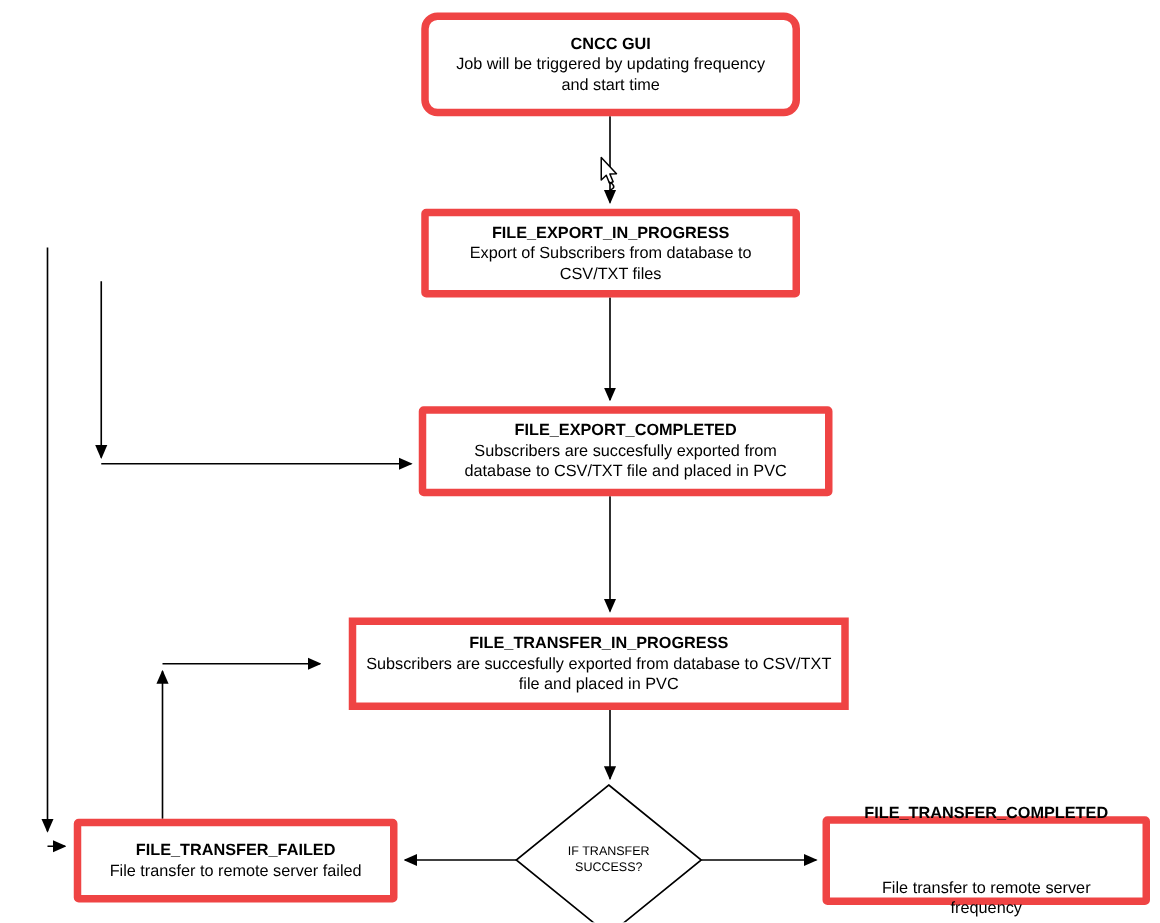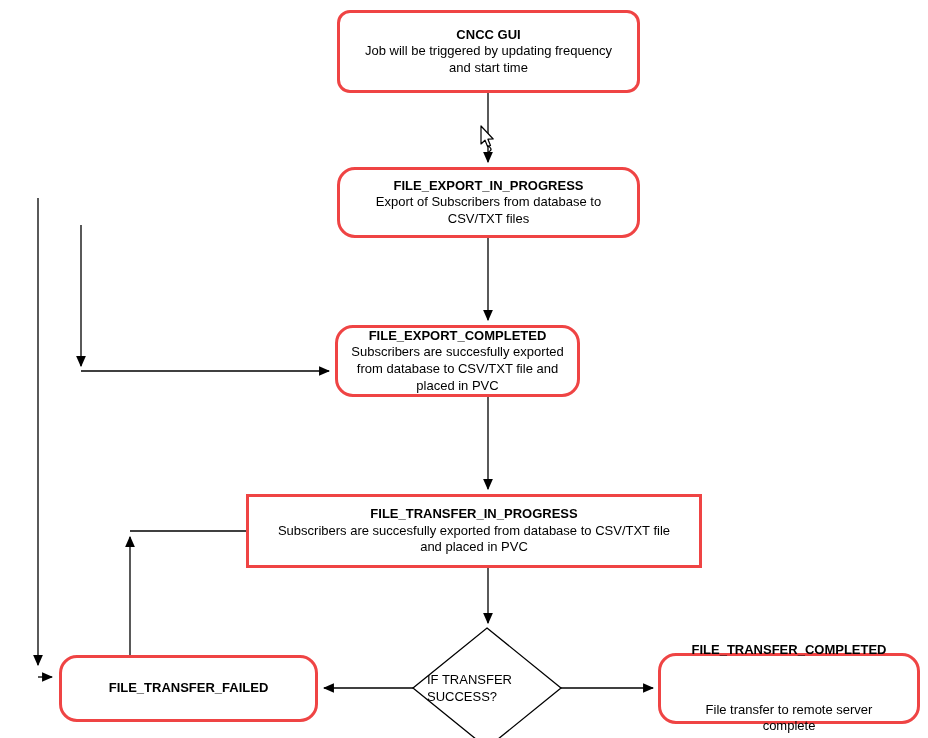--- a/index.html
+++ b/index.html
@@ -19,47 +19,48 @@
   .edges {
     position: absolute;
     left: 0;
     top: 0;
     width: 928px;
     height: 738px;
   }
   .node {
     position: absolute;
     box-sizing: border-box;
-    border: 3px solid #ef4444;
+    border: 6px solid #ef4444;
     background: #ffffff;
     display: flex;
     flex-direction: column;
     align-items: center;
     justify-content: center;
     text-align: center;
     font-size: 13px;
     line-height: 1.28;
   }
-  .rounded { border-radius: 18px; }
+  .rounded { border-radius: 4px; }
   .node .title {
     font-weight: bold;
     white-space: nowrap;
   }
   .node .desc {
     font-weight: normal;
   }
   .circle {
     border-radius: 50%;
   }
   .floating-label {
     position: absolute;
     display: flex;
     align-items: center;
     justify-content: center;
-    font-size: 13px;
+    text-align: center;
+    font-size: 10px;
     line-height: 1.28;
     background: transparent;
   }
   
   .desc-cncc            { max-width: 250px; }
   .desc-export-prog     { max-width: 272px; }
   .desc-export-comp     { max-width: 262px; }
   .desc-transfer-prog   { max-width: 402px; }
   .desc-transfer-failed { max-width: 245px; }
   .desc-transfer-comp   { max-width: 212px; }
@@ -100,39 +101,40 @@
     <div class="title">CNCC GUI</div>
     <div class="desc desc-cncc">Job will be triggered by updating frequency and start time</div>
   </div>
 
 
   <div class="node rounded" style="left:337px; top:167px; width:303px; height:71px;">
     <div class="title">FILE_EXPORT_IN_PROGRESS</div>
     <div class="desc desc-export-prog">Export of Subscribers from database to CSV/TXT files</div>
   </div>
 
-  <div class="node rounded" style="left:335px; top:325px; width:245px; height:72px;">
+  <div class="node rounded" style="left:335px; top:325px; width:331px; height:72px;">
     <div class="title">FILE_EXPORT_COMPLETED</div>
     <div class="desc desc-export-comp">Subscribers are succesfully exported from database to CSV/TXT file and placed in PVC</div>
   </div>
 
-  <div class="node" style="left:246px; top:494px; width:456px; height:74px;">
+  <div class="node" style="left:279px; top:494px; width:400px; height:74px;">
     <div class="title">FILE_TRANSFER_IN_PROGRESS</div>
     <div class="desc desc-transfer-prog">Subscribers are succesfully exported from database to CSV/TXT file and placed in PVC</div>
   </div>
 
   <div class="floating-label" style="left:427px; top:664px; width:120px; height:50px;">IF TRANSFER SUCCESS?</div>
 
   <div class="node rounded" style="left:59px; top:655px; width:259px; height:67px;">
     <div class="title">FILE_TRANSFER_FAILED</div>
+    <div class="desc desc-transfer-failed">File transfer to remote server failed</div>
   </div>
 
   <div class="node rounded" style="left:658px; top:653px; width:262px; height:71px;gap:43px;">
     <div class="title">FILE_TRANSFER_COMPLETED</div>
-    <div class="desc desc-transfer-comp">File transfer to remote server complete</div>
+    <div class="desc desc-transfer-comp">File transfer to remote server frequency</div>
   </div>
 
   <svg class="cursor" style="left:476px; top:124px;" width="26" height="36" viewBox="0 0 26 36" xmlns="http://www.w3.org/2000/svg">
     <path d="M5,2 L5,20 L9,16.2 L11.6,22.6 L14.5,21.4 L11.9,15.2 L17.2,15 Z" fill="#ffffff" stroke="#000000" stroke-width="1.2" stroke-linejoin="round"></path>
     <path d="M11,21.5 c4,1.5 5.5,4.5 2.2,6 c-3,1.4 -2.4,4 0.6,5" fill="none" stroke="#000000" stroke-width="1.2"></path>
   </svg>
 
 </div>
 
 </body></html>

